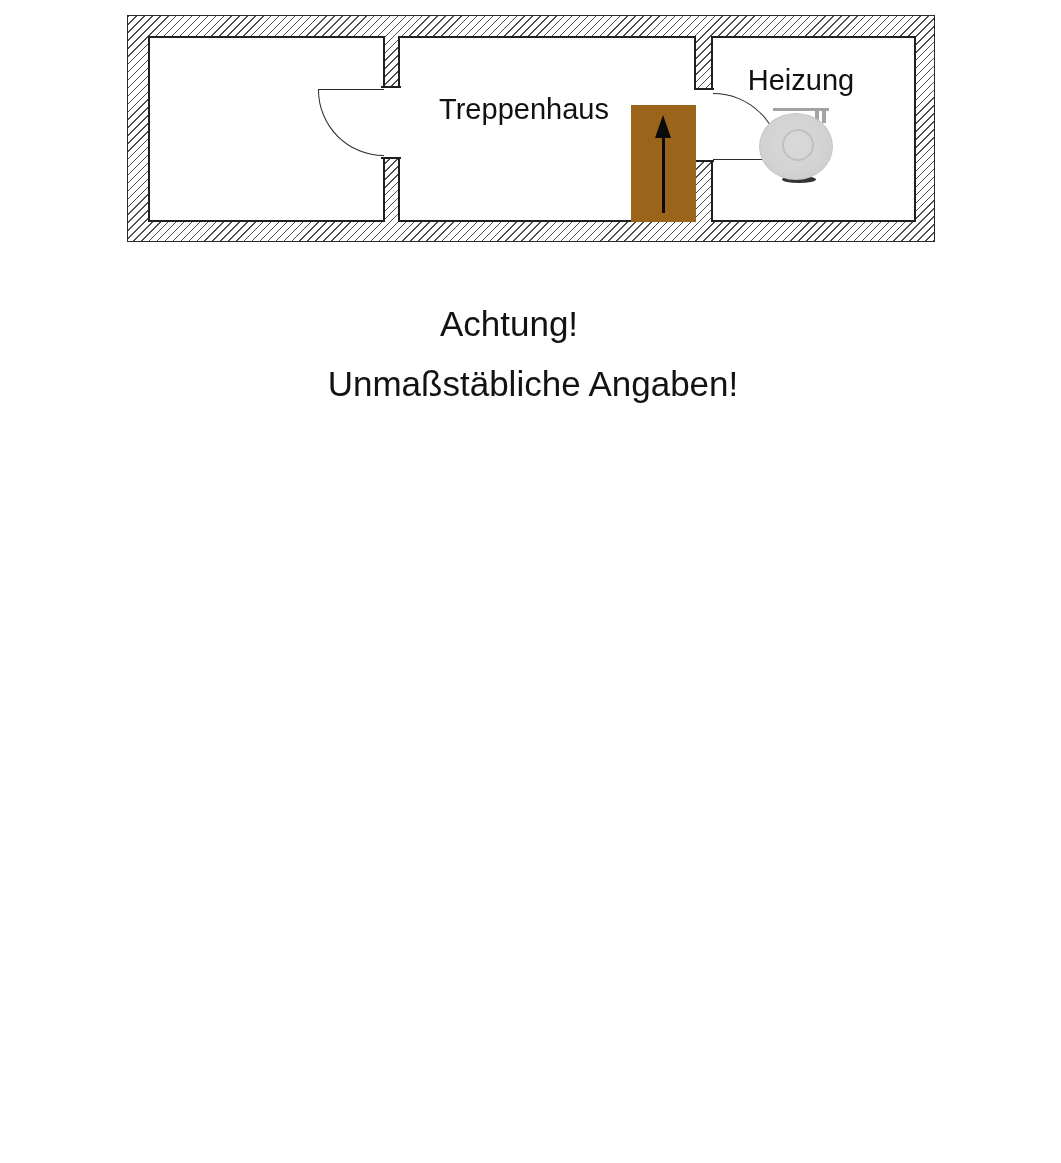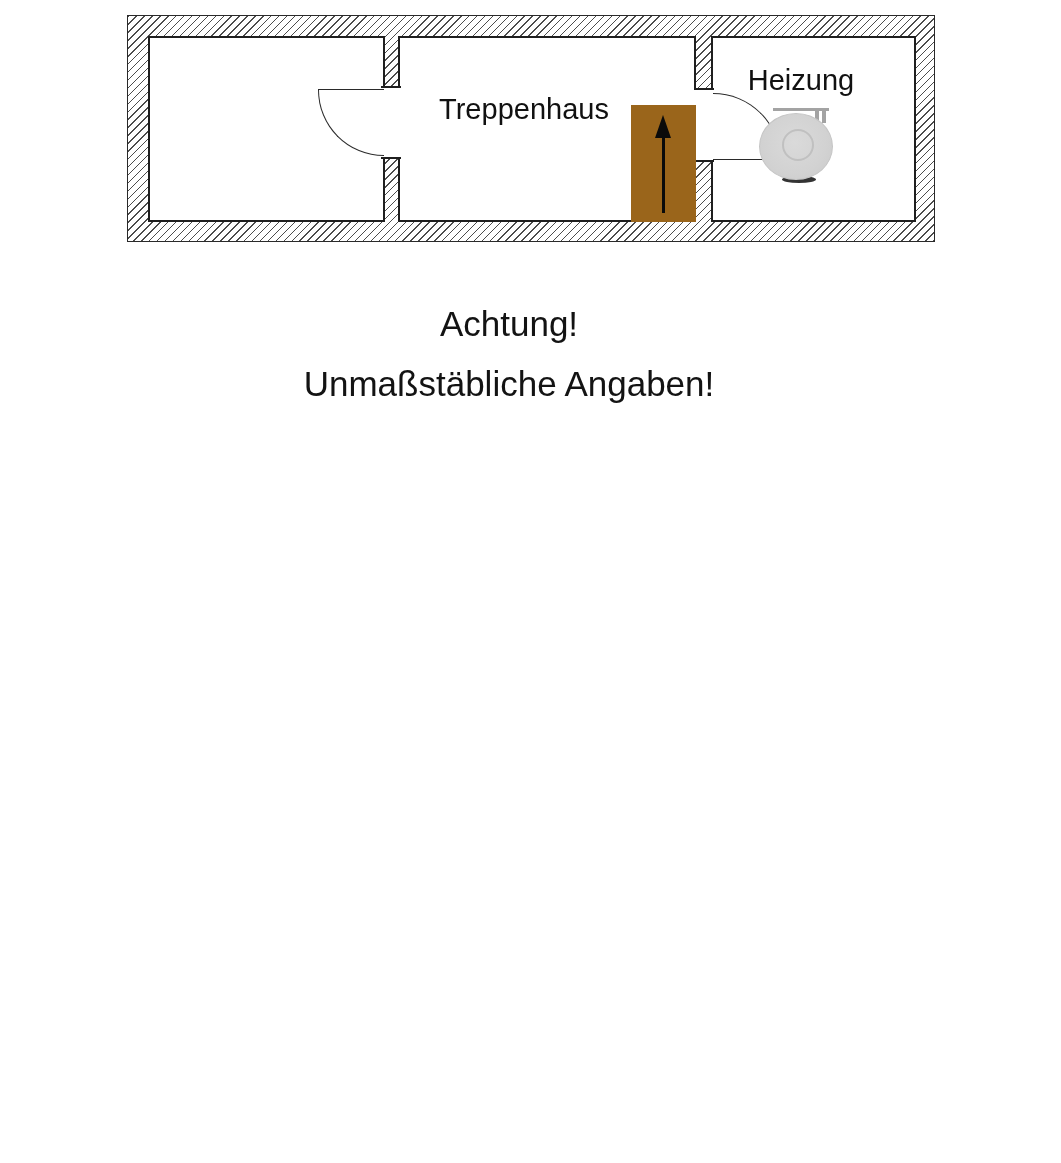--- a/index.html
+++ b/index.html
@@ -85,21 +85,21 @@
     position: absolute; left: 654px; top: 160px; width: 34px; height: 7px;
     background: #333333; border-radius: 50%; z-index: 4;
   }
 
   
   .caption-line {
     position: absolute; left: 0; width: 1018px; text-align: center;
     font-size: 35px; line-height: 46px; color: #131313; white-space: nowrap;
   }
   .caption-line-1 { top: 301px; }
-  .caption-line-2 { top: 361px; }
+  .caption-line-2 { top: 361px; margin-left: 24px; }
 </style>
 </head>
 <body>
 
 <div class="floorplan">
 
   <div class="room room-1"></div>
   <div class="room room-2"></div>
   <div class="room room-3"></div>
 

